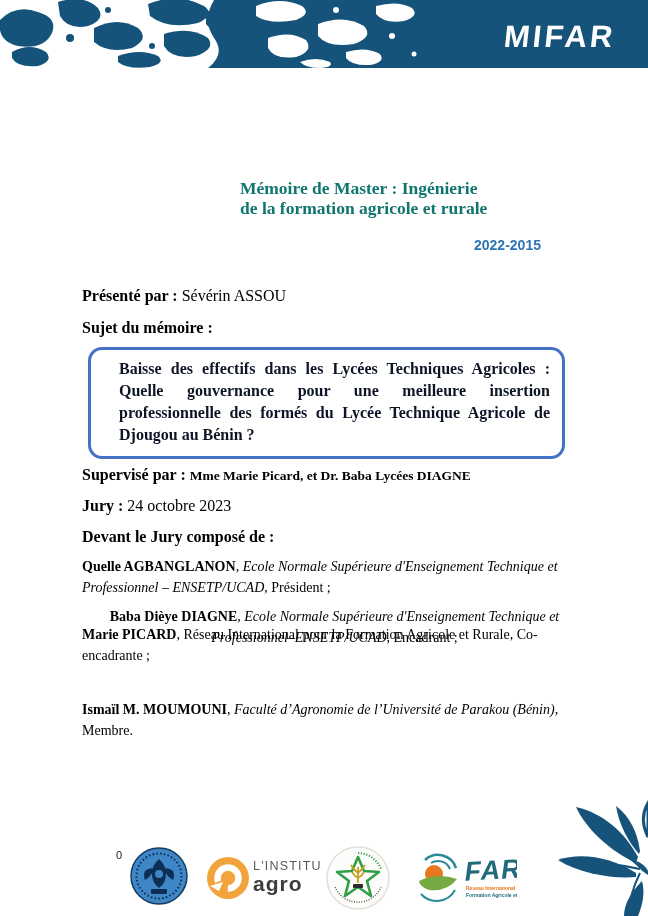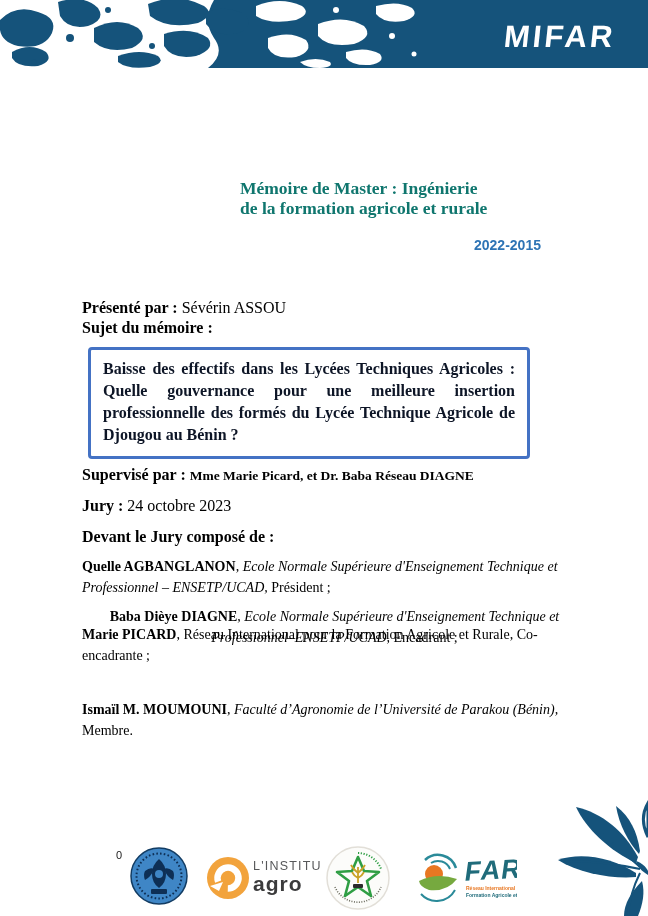--- a/index.html
+++ b/index.html
@@ -18,30 +18,30 @@
   }
   .year{
     position:absolute;top:237px;left:474px;
     font-family:"Liberation Sans", sans-serif;font-weight:bold;
     font-size:14px;color:#2E74B5;letter-spacing:0px;
   }
   
   .line{position:absolute;left:82px;font-size:16px;}
   .line b{font-weight:bold;}
   .small-bold{font-size:13.5px;font-weight:bold;}
-  .presented{top:287px;margin-top:12px;}
+  .presented{top:287px;}
   .subject-label{top:319px;font-weight:bold;}
   .supervised{top:466px;}
   .date{top:497px;}
   .jury-heading{top:528px;font-weight:bold;}
   
   .subject-box{
-    position:absolute;top:347px;left:88px;width:442px;box-sizing:border-box;
-    border:3px solid #4472C4;border-radius:4px;
-    padding:8px 12px 10px 12px;
+    position:absolute;top:347px;left:88px;width:477px;box-sizing:border-box;
+    border:3px solid #4472C4;border-radius:14px;
+    padding:8px 12px 10px 28px;
     font-weight:bold;font-size:16px;line-height:22px;
     color:#0d1526;text-align:justify;
   }
   
   .jury{position:absolute;left:82px;width:505px;font-size:14px;line-height:21px;}
   .jury b{font-weight:bold;}
   .jury .aff-italic{font-style:italic;}
   .jury-1{top:556px;}
   .jury-2{top:606px;text-align:center;}
   .jury-3{top:624px;}
@@ -108,21 +108,21 @@
     <b>Présenté par :</b><span> Sévérin ASSOU</span>
   </div>
 
   <div class="line subject-label">Sujet du mémoire :</div>
 
   <div class="subject-box">
     <span>Baisse des effectifs dans les Lycées Techniques Agricoles : Quelle gouvernance pour une meilleure insertion professionnelle des formés du Lycée Technique Agricole de Djougou au Bénin ?</span>
   </div>
 
   <div class="line supervised">
-    <b>Supervisé par : </b><span class="small-bold">Mme Marie Picard, et Dr. Baba Réseau DIAGNE</span>
+    <b>Supervisé par : </b><span class="small-bold">Mme Marie Picard, et Dr. Baba Lycées DIAGNE</span>
   </div>
 
   <div class="line date">
     <b>Jury :</b><span> 24 octobre 2023</span>
   </div>
 
   <div class="line jury-heading">Devant le Jury composé de :</div>
 
   <div class="jury jury-1">
     <b>Quelle AGBANGLANON</b><span>, </span><span class="aff-italic">Ecole Normale Supérieure d'Enseignement Technique et Professionnel – ENSETP/UCAD,</span><span> Président ;</span>

